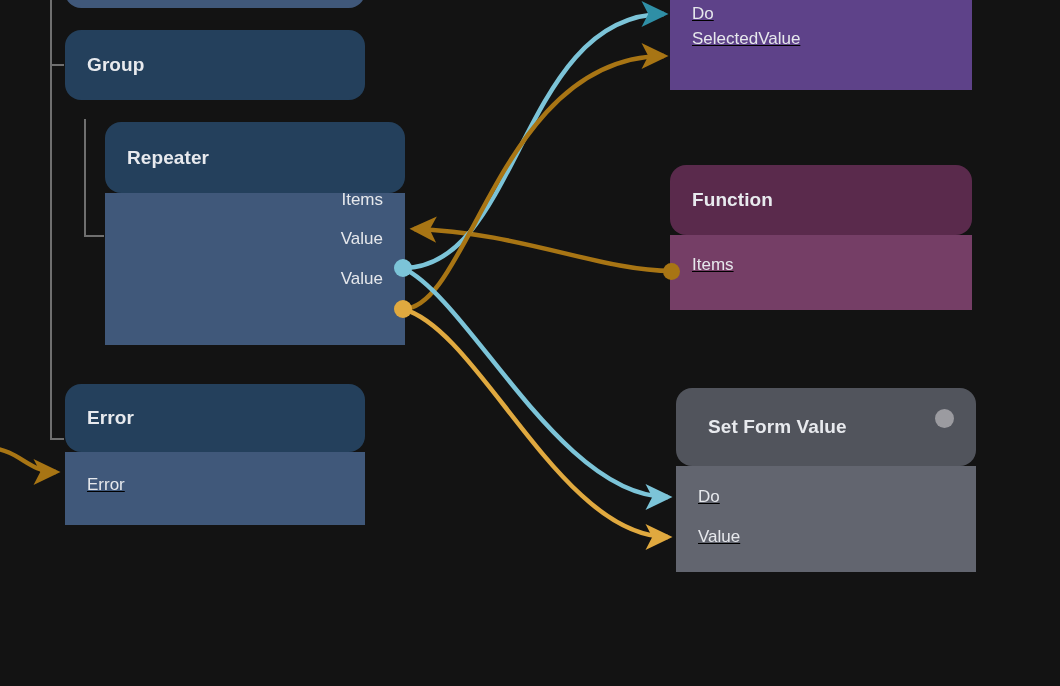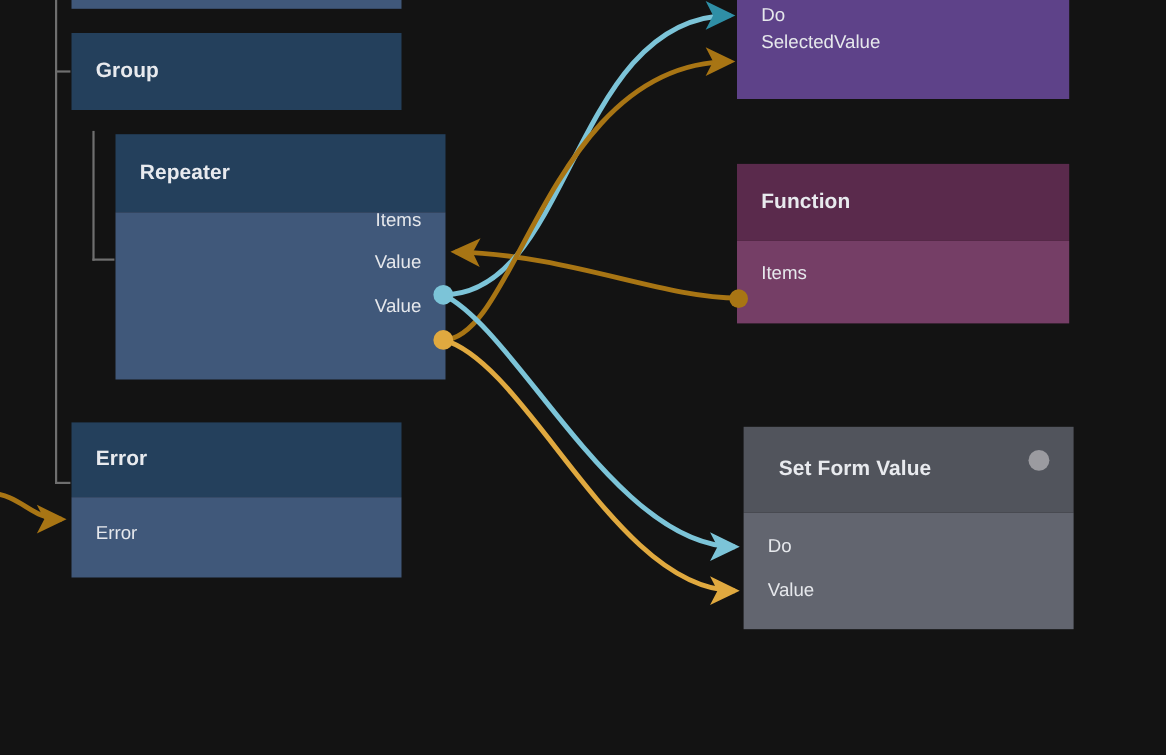--- a/index.html
+++ b/index.html
@@ -32,20 +32,21 @@
     position: absolute;
     box-sizing: border-box;
     z-index: 10;
   }
   .node-header {
     position: relative;
     display: flex;
     align-items: center;
     box-sizing: border-box;
     padding: 0 22px;
+    border-radius: 16px;
   }
   .node-title {
     font-size: 19px;
     font-weight: bold;
     color: #e8eaee;
     letter-spacing: 0.1px;
     white-space: nowrap;
   }
   .node-body {
     position: relative;
@@ -57,20 +58,21 @@
     align-items: center;
     height: 22px;
     white-space: nowrap;
   }
   .port-row.out {
     right: 22px;
     justify-content: flex-end;
   }
   .port-row.in {
     left: 22px;
+    text-decoration: underline;
   }
   .port-label {
     font-size: 17px;
     color: #e6e8ec;
     line-height: 22px;
   }
   .status-dot {
     position: absolute;
     width: 19px;
     height: 19px;
@@ -184,21 +186,21 @@
     <div class="node-body" style="height:108px;">
       <div class="port-row in" style="top:21px; left:22px;">
         <span class="port-label">Do</span>
       </div>
       <div class="port-row in" style="top:46px; left:22px;">
         <span class="port-label">SelectedValue</span>
       </div>
     </div>
   </div>
 
-  <div class="node skin-magenta" style="left:670px; top:149px; width:302px; height:127px;">
+  <div class="node skin-magenta" style="left:670px; top:165px; width:302px; height:127px;">
     <div class="node-header" style="height:70px;">
       <span class="node-title">Function</span>
     </div>
     <div class="node-body" style="height:75px;">
       <div class="port-row in" style="top:19px; left:22px;">
         <span class="port-label">Items</span>
       </div>
     </div>
   </div>
   <div style="position:absolute;left:663px;top:263px;width:17px;height:17px;border-radius:50%;background:#a87514;z-index:20;"></div>

